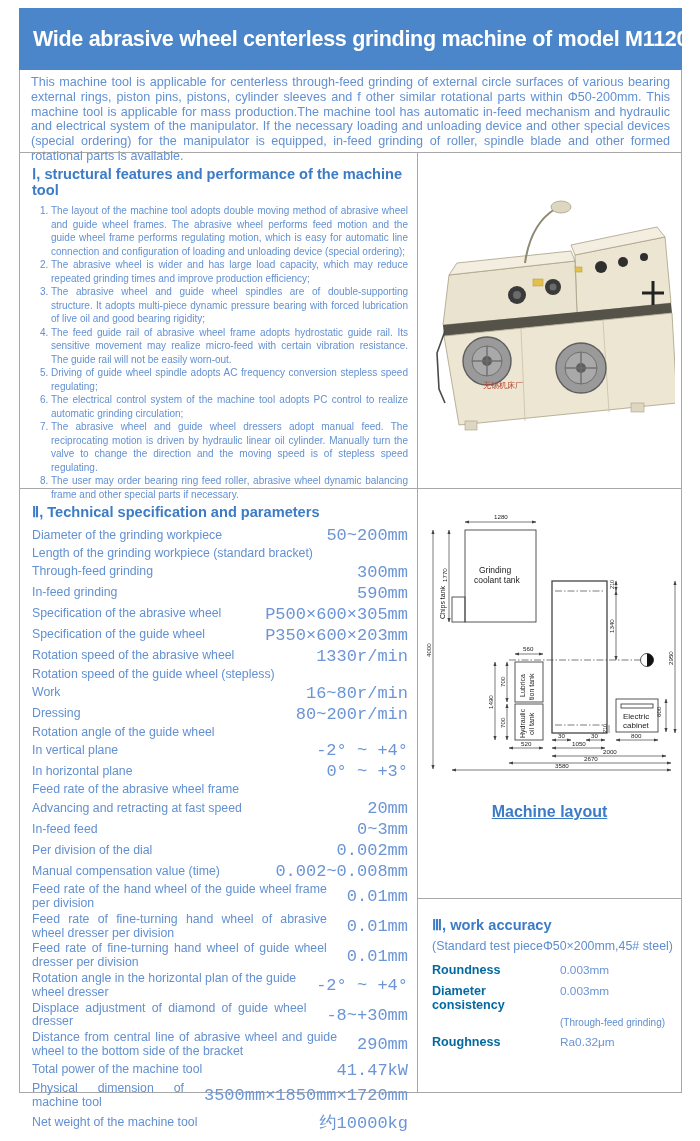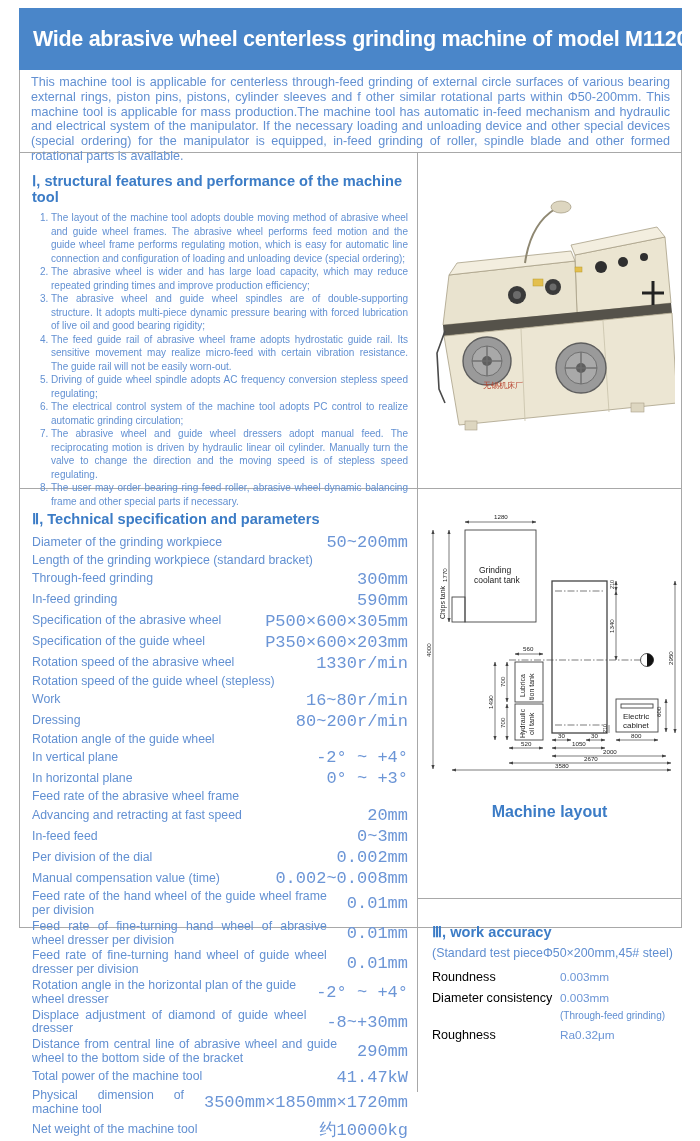--- a/index.html
+++ b/index.html
@@ -3,49 +3,49 @@
 <meta charset="utf-8">
 <style>
   html,body{margin:0;padding:0;background:#fff;}
   .page{position:relative;width:700px;height:1141px;background:#fff;overflow:hidden;
         font-family:"Liberation Sans",sans-serif;}
   
   .banner{position:absolute;left:19px;top:8px;width:663px;height:62px;background:#4a86c9;
           display:flex;align-items:center;box-sizing:border-box;padding:0 14px;}
   .banner h1{margin:0;color:#ffffff;font-size:21.5px;letter-spacing:-0.3px;font-weight:bold;white-space:nowrap;}
   
-  .content{position:absolute;left:19px;top:70px;width:663px;height:858px;box-sizing:border-box;
+  .content{position:absolute;left:19px;top:70px;width:663px;height:1023px;box-sizing:border-box;
            border-left:1px solid #a8a8a8;border-right:1px solid #a8a8a8;border-bottom:1px solid #a8a8a8;}
   .intro{height:83px;box-sizing:border-box;border-bottom:1px solid #a8a8a8;
          padding:5px 11px 0 11px;color:#6290d2;font-size:12.6px;line-height:14.8px;text-align:justify;}
   .body-cols{display:flex;height:939px;}
   .left-col{width:398px;box-sizing:border-box;border-right:1px solid #a8a8a8;}
   .right-col{width:263px;box-sizing:border-box;}
-  .sec-heading{color:#3c7cc6;font-size:14.6px;font-weight:bold;margin:12px 0 6px 0;}
+  .sec-heading{color:#3c7cc6;font-size:14.6px;font-weight:bold;margin:5px 0 6px 0;}
   
   .sec1{height:336px;box-sizing:border-box;border-bottom:1px solid #a8a8a8;padding:7px 9px 0 12px;}
   .sec1 ol{margin:0;padding-left:19px;color:#6290d2;font-size:10px;line-height:13.5px;text-align:justify;}
   .sec1 li{margin:0;padding:0;}
   
   .sec2{padding:9px 9px 0 12px;}
   .spec-row{display:flex;align-items:center;margin-bottom:2px;}
   .spec-label{flex:1;color:#6290d2;font-size:12.3px;line-height:13.8px;text-align:justify;padding-right:20px;}
   .spec-value{color:#6b95d6;font-family:"Liberation Mono","DejaVu Sans Mono",monospace;
               font-size:17px;white-space:nowrap;}
   
   .photo-area{height:336px;box-sizing:border-box;border-bottom:1px solid #a8a8a8;
               display:flex;align-items:flex-start;justify-content:center;padding-top:10px;}
   .layout-area{height:402px;box-sizing:border-box;border-bottom:1px solid #a8a8a8;position:relative;}
   .layout-area svg{display:block;margin:8px auto 0 auto;}
-  .layout-caption{text-align:center;color:#3c7cc6;font-size:16px;font-weight:bold;margin-top:0px;}
+  .layout-caption{text-align:center;color:#3c7cc6;font-size:16px;font-weight:bold;margin-top:0px;text-decoration:underline;}
   
   .sec3{padding:12px 8px 0 14px;}
   .sec3 .subtitle{color:#5f8ed1;font-size:12.4px;margin:2px 0 10px 0;}
   .acc-row{display:flex;margin-bottom:7px;align-items:baseline;}
-  .acc-label{width:128px;color:#000000;font-size:12.6px;}
+  .acc-label{width:128px;color:#0369a1;font-size:12.6px;font-weight:bold;}
   .acc-value{color:#6b95d6;font-family:Liberation Sans, sans-serif;font-size:11.8px;}
   .acc-note{margin:-2px 0 7px 128px;color:#5f8ed1;font-size:10px;}
   
   .dg{font-family:"Liberation Sans",sans-serif;}
 </style>
 </head>
 <body>
 
 <div class="page">
 

